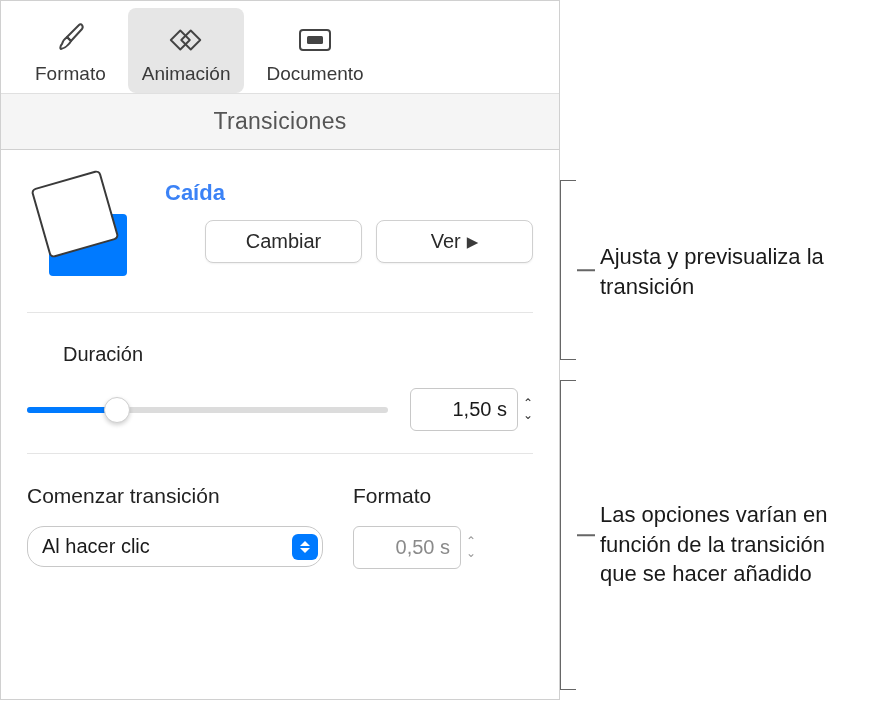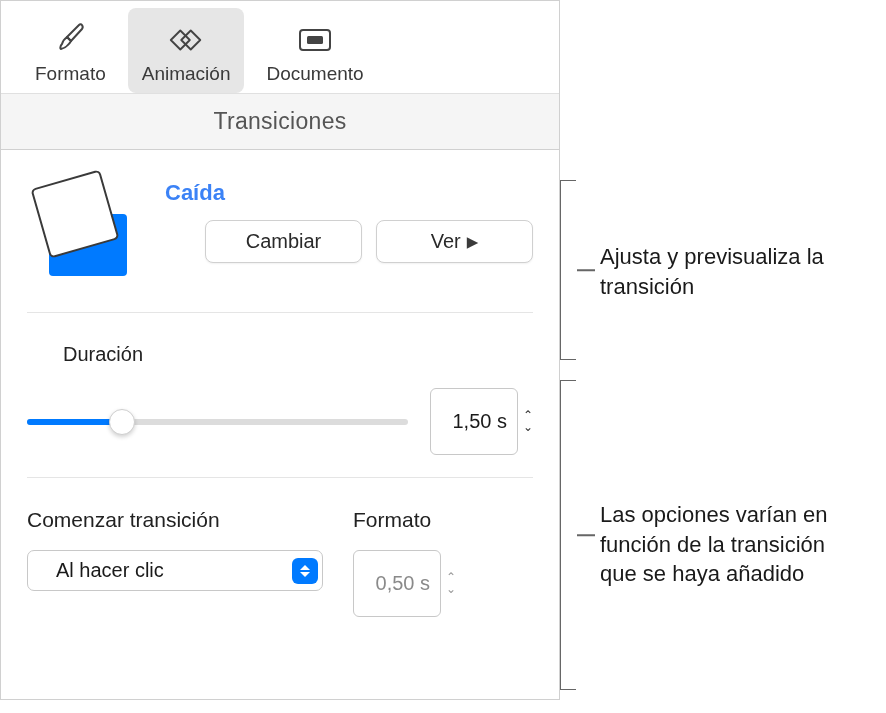--- a/index.html
+++ b/index.html
@@ -192,22 +192,22 @@
       border-radius: 50%;
       transform: translate(-50%, -50%);
       box-shadow: 0 2px 4px rgba(0,0,0,0.18);
       cursor: grab;
     }
     .stepper-wrap {
       display: flex;
       align-items: center;
     }
     .stepper-input {
-      width: 88px;
-      padding: 21px 10px;
+      width: 108px;
+      padding: 9px 10px;
       font-size: 20px;
       text-align: right;
       border: 1px solid #c8c8c8;
       border-radius: 6px;
       background: #fff;
       color: #1a1a1a;
     }
     .stepper-input.dim {
       color: #8a8a8a;
     }
@@ -245,24 +245,24 @@
       font-weight: 500;
       margin-bottom: 18px;
     }
     .select-wrap {
       position: relative;
       display: flex;
       align-items: center;
     }
     .select-input {
       width: 100%;
-      padding: 8px 46px 8px 28px;
+      padding: 8px 46px 8px 14px;
       font-size: 20px;
       border: 1px solid #c8c8c8;
-      border-radius: 7px;
+      border-radius: 17px;
       background: #fff;
       color: #1a1a1a;
       cursor: pointer;
       appearance: none;
     }
     .select-chevron {
       position: absolute;
       right: 5px;
       top: 50%;
       transform: translateY(-50%);
@@ -430,16 +430,16 @@
       <div class="bracket" style="top: 0px; height: 180px;">
         <div class="bracket-tick"></div>
       </div>
       <div class="callout-text" style="position:absolute; top:62px; width:290px;">Ajusta y previsualiza la transición</div>
     </div>
 
     <div class="callout" style="top: 380px;">
       <div class="bracket" style="top: 0px; height: 310px;">
         <div class="bracket-tick"></div>
       </div>
-      <div class="callout-text" style="position:absolute; top:120px; width:290px;">Las opciones varían en función de la transición que se haya añadido</div>
+      <div class="callout-text" style="position:absolute; top:120px; width:290px;">Las opciones varían en función de la transición que se hacer añadido</div>
     </div>
   </div>
 </div>
 
 </body></html>

